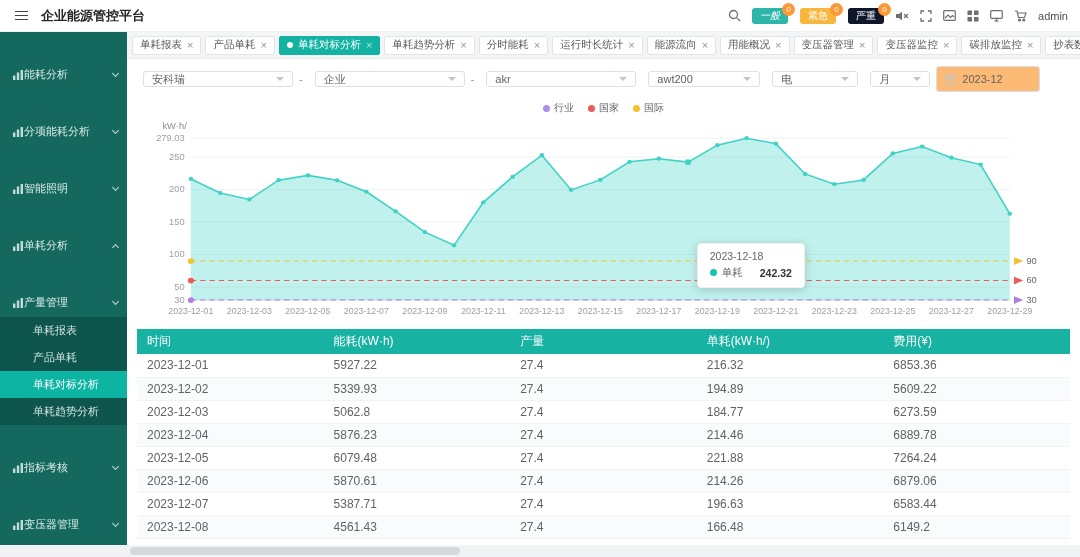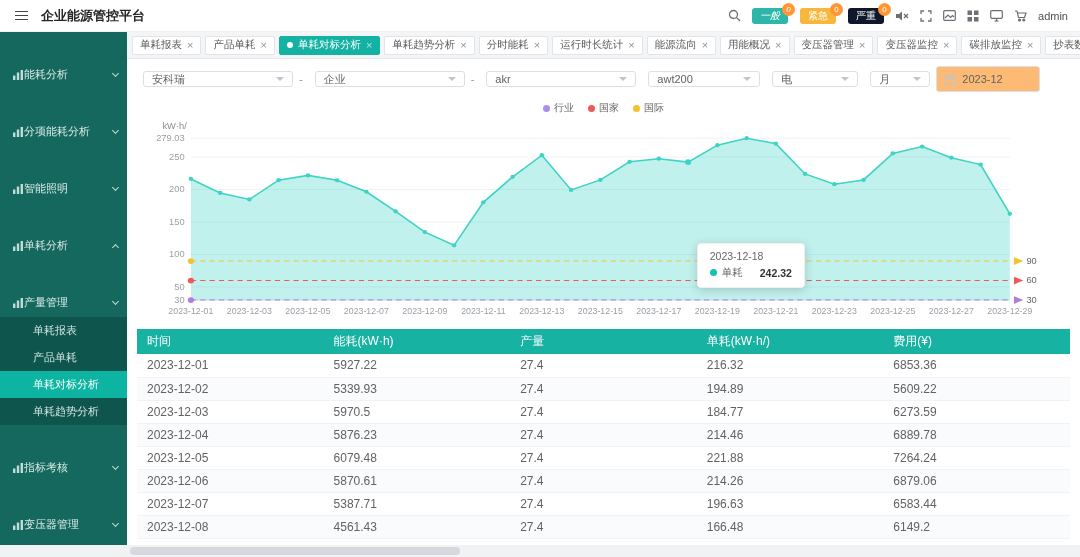--- a/index.html
+++ b/index.html
@@ -499,21 +499,21 @@
               </tr>
               <tr>
                 <td>2023-12-02</td>
                 <td>5339.93</td>
                 <td>27.4</td>
                 <td>194.89</td>
                 <td>5609.22</td>
               </tr>
               <tr>
                 <td>2023-12-03</td>
-                <td>5970.5</td>
+                <td>5062.8</td>
                 <td>27.4</td>
                 <td>184.77</td>
                 <td>6273.59</td>
               </tr>
               <tr>
                 <td>2023-12-04</td>
                 <td>5876.23</td>
                 <td>27.4</td>
                 <td>214.46</td>
                 <td>6889.78</td>

